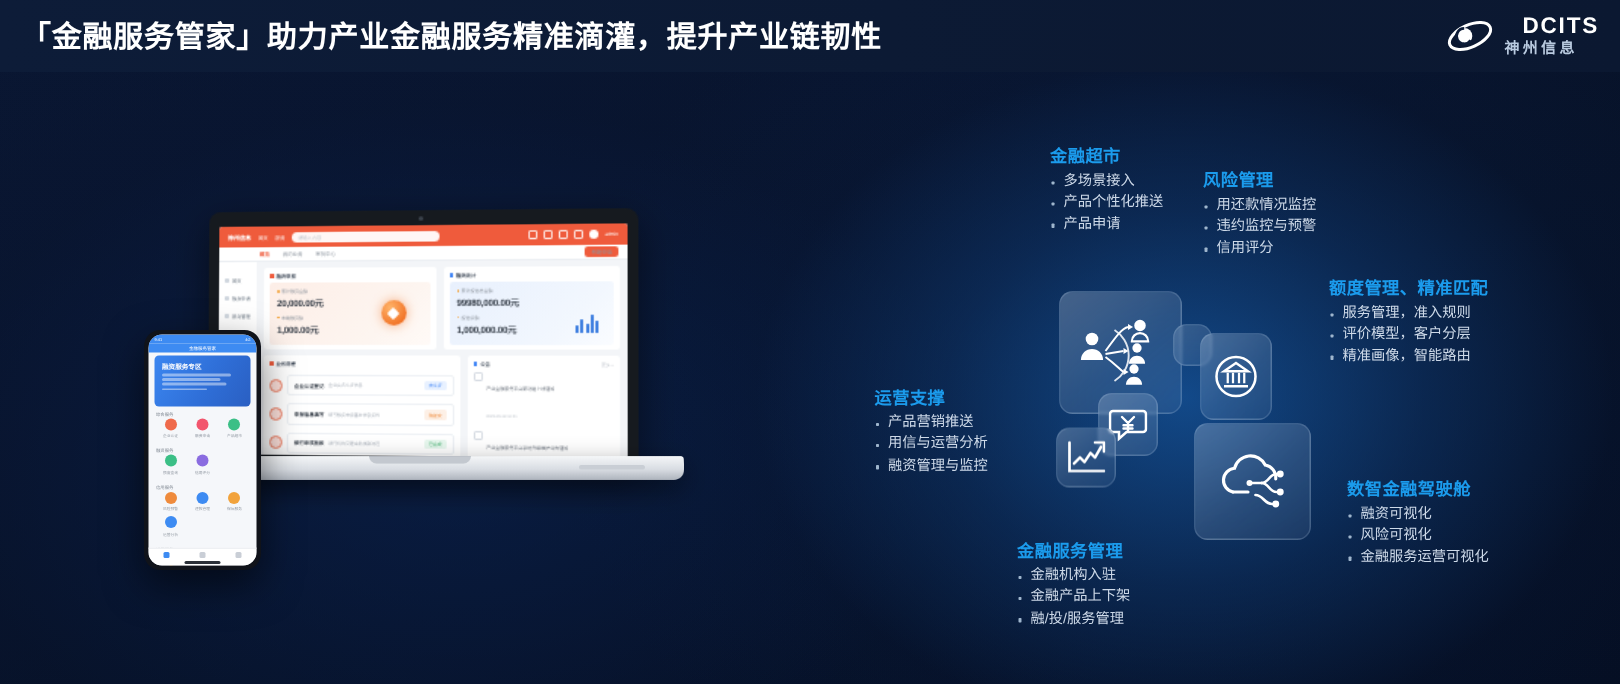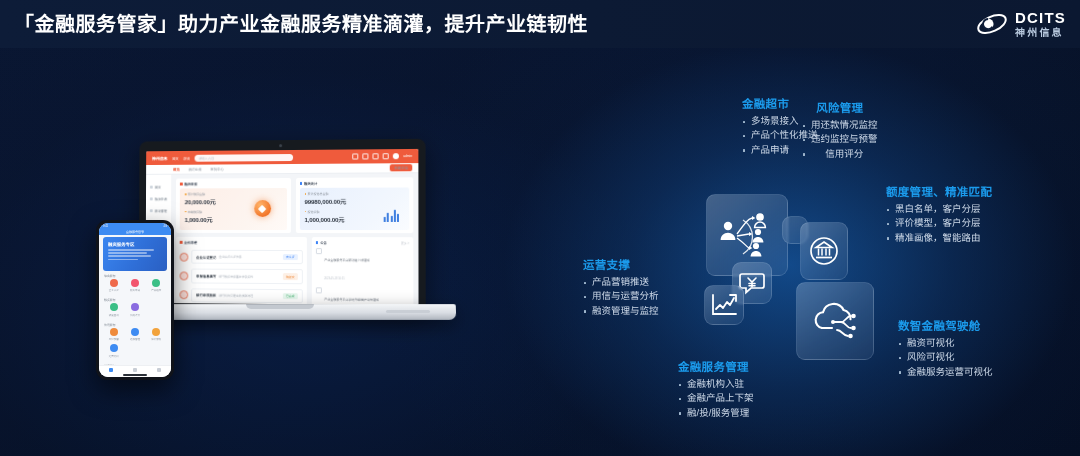--- a/index.html
+++ b/index.html
@@ -27,21 +27,21 @@
     position:absolute;left:14px;top:8px;
     font-size:20px;font-weight:bold;color:#ffffff;letter-spacing:.5px;
     white-space:nowrap;
   }
   .logo{
     position:absolute;right:14px;top:7px;height:34px;
     display:flex;align-items:center;gap:6px;
   }
   .logo-mark{width:34px;height:30px;flex:0 0 auto;}
   .logo-text{display:flex;flex-direction:column;line-height:1;}
-  .logo-en{font-size:15px;font-weight:bold;color:#ffffff;letter-spacing:1.2px;}
+  .logo-en{font-size:15px;font-weight:bold;color:#ffffff;letter-spacing:1.2px;margin-left:12px;}
   .logo-cn{font-size:10px;font-weight:bold;color:#b9cadf;letter-spacing:2.2px;margin-top:3px;}
 
   
   .devices{position:absolute;left:96px;top:140px;width:370px;height:215px;}
   .laptop-lid{
     position:absolute;left:40px;top:0;width:288px;height:170px;
     background:#161a1f;border-radius:8px 8px 3px 3px;
     box-shadow:0 8px 26px rgba(0,0,0,.5);
     transform:perspective(900px) rotateY(-6deg) rotateX(1deg);
   }
@@ -186,22 +186,22 @@
   .blk ul{margin:0;padding:0;list-style:none;}
   .blk li{
     font-size:9.5px;color:#cdd9e8;line-height:1.52;white-space:nowrap;
     padding-left:9px;position:relative;
   }
   .blk li::before{
     content:"";position:absolute;left:1px;top:6.5px;
     width:2.4px;height:2.4px;background:#9fb6cd;border-radius:.5px;
   }
   .b-process{left:560px;top:156px;}
-  .b-market{left:700px;top:95px;margin-left:42px;}
-  .b-risk{left:802px;top:99px;text-align:center;}
+  .b-market{left:700px;top:95px;}
+  .b-risk{left:802px;top:111px;}
   .b-quota{left:886px;top:183px;}
   .b-ops{left:583px;top:256px;}
   .b-cockpit{left:898px;top:317px;font-family:Liberation Serif, serif;}
   .b-fsm{left:678px;top:358px;}
 </style>
 </head>
 <body>
 
 <div class="slide">
 
@@ -553,21 +553,21 @@
     <ul>
       <li>用还款情况监控</li>
       <li>违约监控与预警</li>
       <li>信用评分</li>
     </ul>
   </div>
 
   <div class="blk b-quota">
     <h3>额度管理、精准匹配</h3>
     <ul>
-      <li>黑白名单，客户分层</li>
+      <li>服务管理，准入规则</li>
       <li>评价模型，客户分层</li>
       <li>精准画像，智能路由</li>
     </ul>
   </div>
 
   <div class="blk b-ops">
     <h3>运营支撑</h3>
     <ul>
       <li>产品营销推送</li>
       <li>用信与运营分析</li>

